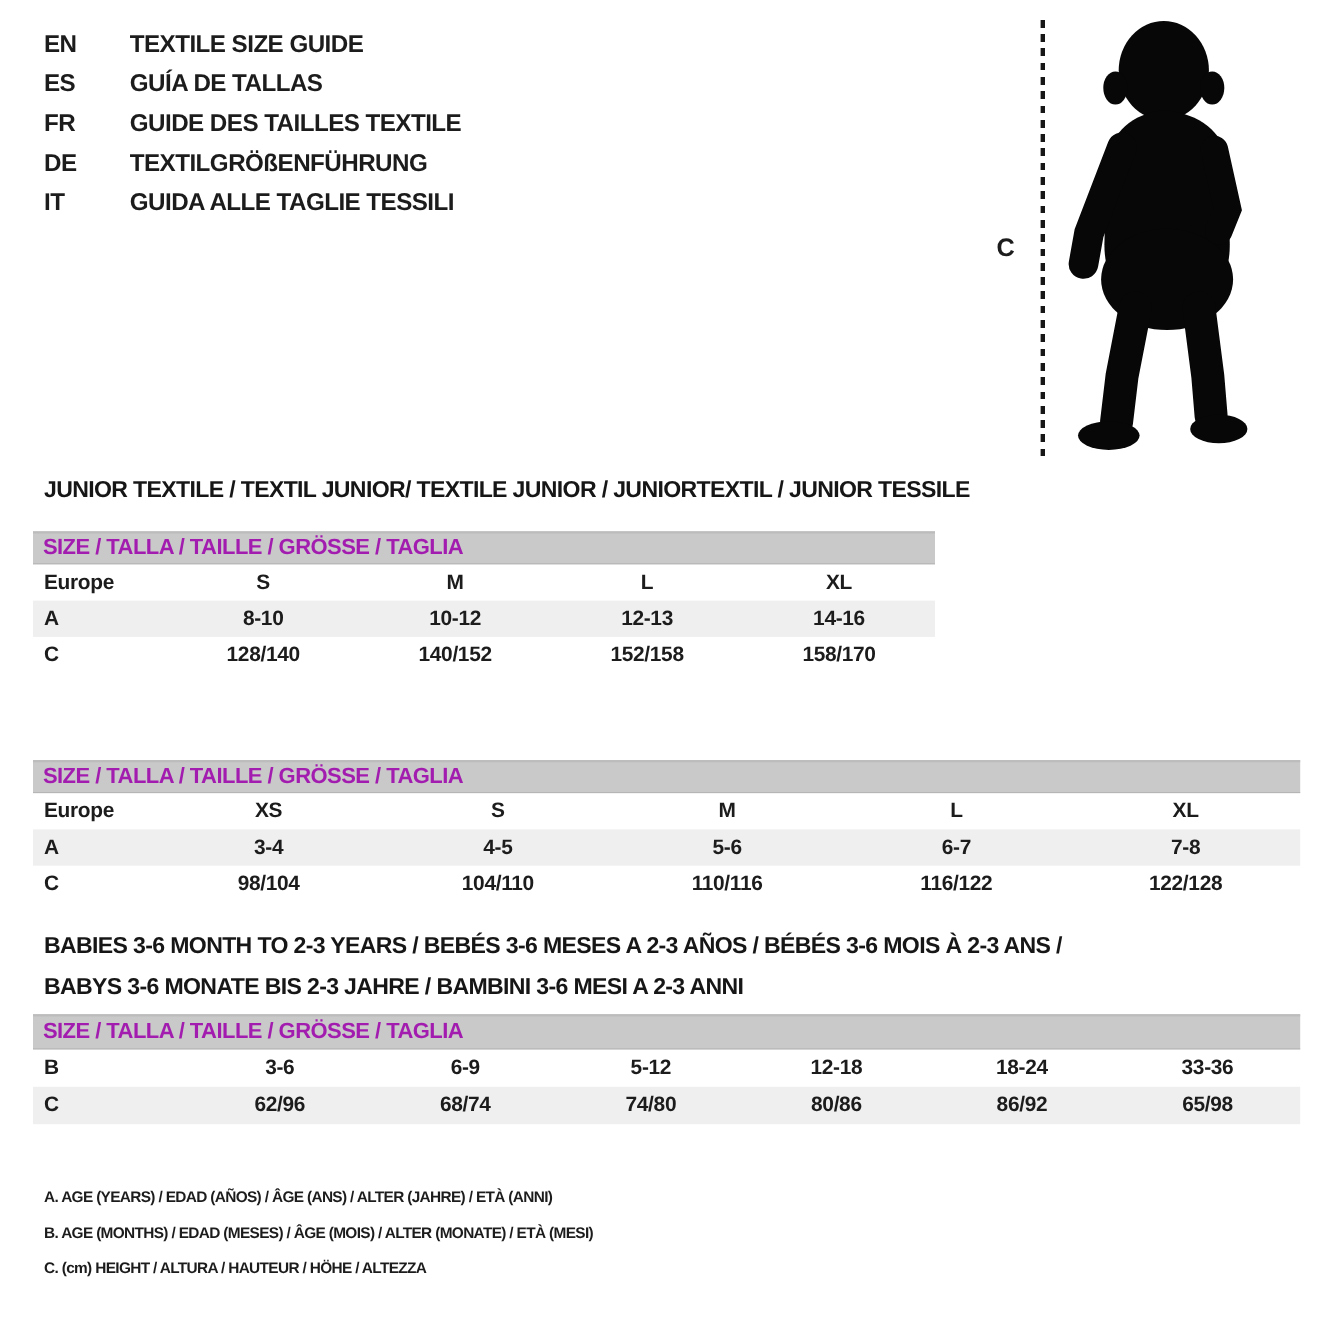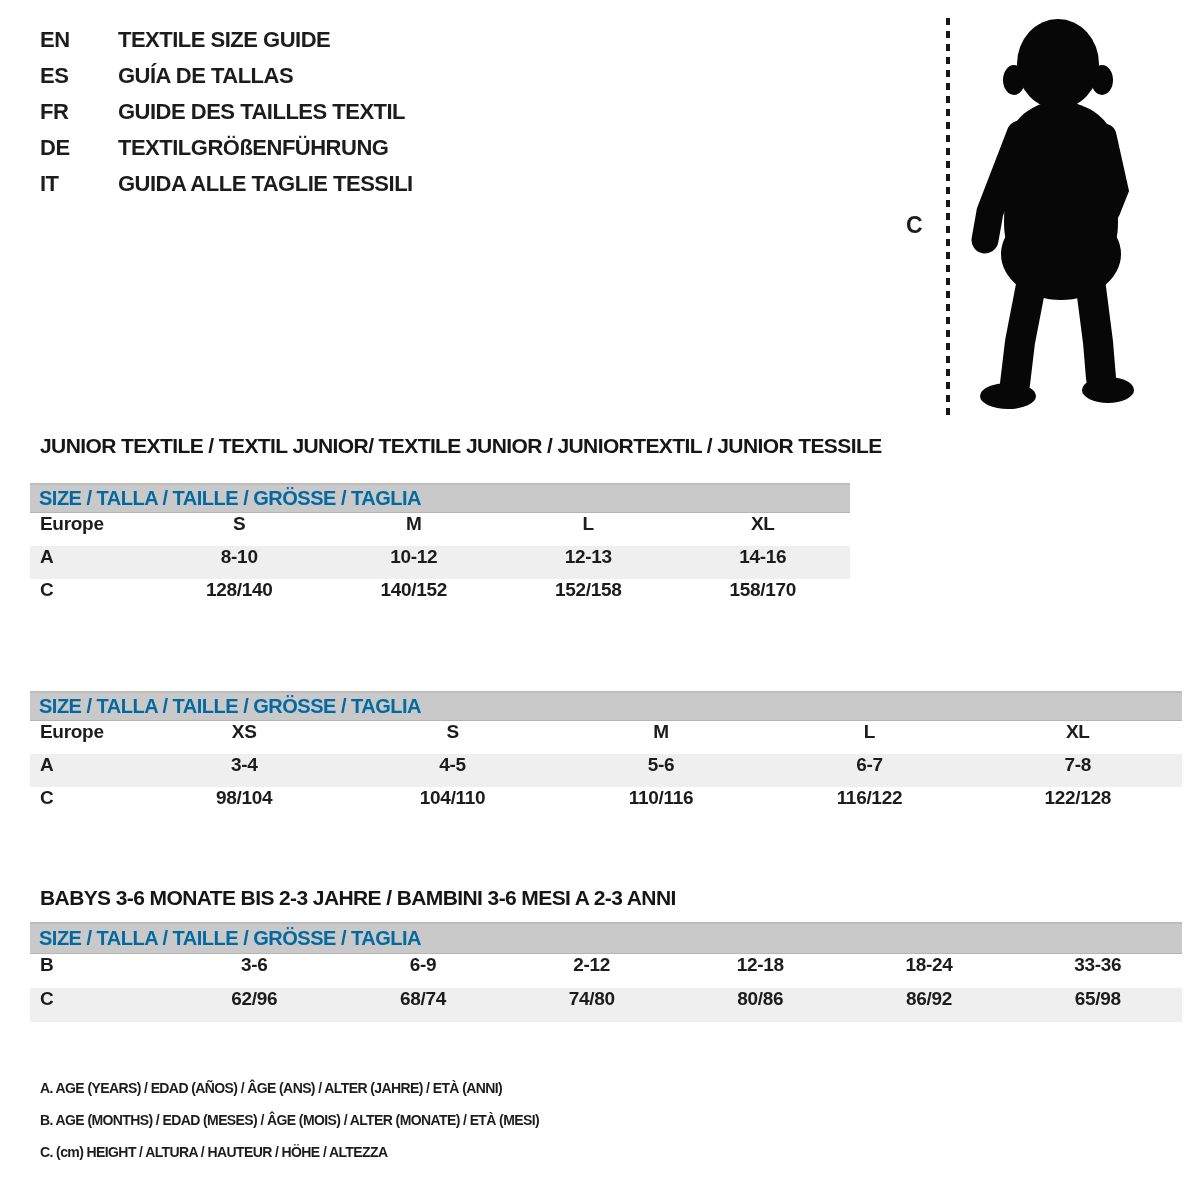--- a/index.html
+++ b/index.html
@@ -19,24 +19,24 @@
   }
   .measure-c{position:absolute;left:906px;top:212px;font-size:23px;}
   .silhouette{position:absolute;left:958px;top:12px;width:188px;height:404px;}
   
   .sec-title{position:absolute;left:40px;margin:0;font-size:21px;letter-spacing:-0.6px;color:#161616;white-space:nowrap;}
   .subA{font-size:0.62em;vertical-align:-3px;}
   
   .tbl{position:absolute;left:30px;}
   .band{
     background:#c9c9c9;border-top:2px solid #bcbcbc;border-bottom:1px solid #b5b5b5;
-    font-size:20px;line-height:27px;height:27px;padding-left:9px;color:#0369a1;
+    font-size:20px;line-height:27px;height:27px;padding-left:9px;color:#a21caf;
     letter-spacing:-0.5px;
   }
-  .trow{display:flex;align-items:flex-start;height:33px;font-size:19px;}
+  .trow{display:flex;align-items:center;height:33px;font-size:19px;}
   .trow.shade{background:#efefef;}
   .tlabel{padding-left:10px;text-align:left;}
   .tcell{flex:1;text-align:center;}
   .jun{width:820px;top:483px;}
   .jun .tlabel{width:112px;}
   .chi{width:1152px;top:691px;}
   .chi .tlabel{width:100px;}
   .bab{width:1152px;top:922px;}
   .bab .tlabel{width:130px;}
   .bab .band{height:29px;line-height:29px;}
@@ -58,21 +58,21 @@
     <div class="lang-row">
       <span class="lang-code">EN</span>
       <span class="lang-label">TEXTILE SIZE GUIDE</span>
     </div>
     <div class="lang-row">
       <span class="lang-code">ES</span>
       <span class="lang-label">GUÍA DE TALLAS</span>
     </div>
     <div class="lang-row">
       <span class="lang-code">FR</span>
-      <span class="lang-label">GUIDE DES TAILLES TEXTIL</span>
+      <span class="lang-label">GUIDE DES TAILLES TEXTILE</span>
     </div>
     <div class="lang-row">
       <span class="lang-code">DE</span>
       <span class="lang-label">TEXTILGRÖßENFÜHRUNG</span>
     </div>
     <div class="lang-row">
       <span class="lang-code">IT</span>
       <span class="lang-label">GUIDA ALLE TAGLIE TESSILI</span>
     </div>
   </section>
@@ -146,28 +146,29 @@
     <div class="trow">
       <span class="tlabel">C</span>
       <span class="tcell">98/104</span>
       <span class="tcell">104/110</span>
       <span class="tcell">110/116</span>
       <span class="tcell">116/122</span>
       <span class="tcell">122/128</span>
     </div>
   </div>
 
+  <h2 class="sec-title t-bab-title1">BABIES 3-6 MONTH TO 2-3 YEARS / BEBÉS 3-6 MESES A 2-3 AÑOS / BÉBÉS 3-6 MOIS À 2-3 ANS /</h2>
   <h2 class="sec-title t-bab-title2">BABYS 3-6 MONATE BIS 2-3 JAHRE / BAMBINI 3-6 MESI A 2-3 ANNI</h2>
   <div class="tbl bab">
     <div class="band">SIZE / TALLA / TAILLE / GRÖSSE / TAGLIA</div>
     <div class="trow">
       <span class="tlabel">B</span>
       <span class="tcell">3-6</span>
       <span class="tcell">6-9</span>
-      <span class="tcell">2-12</span>
+      <span class="tcell">5-12</span>
       <span class="tcell">12-18</span>
       <span class="tcell">18-24</span>
       <span class="tcell">33-36</span>
     </div>
     <div class="trow shade">
       <span class="tlabel">C</span>
       <span class="tcell">62/96</span>
       <span class="tcell">68/74</span>
       <span class="tcell">74/80</span>
       <span class="tcell">80/86</span>

